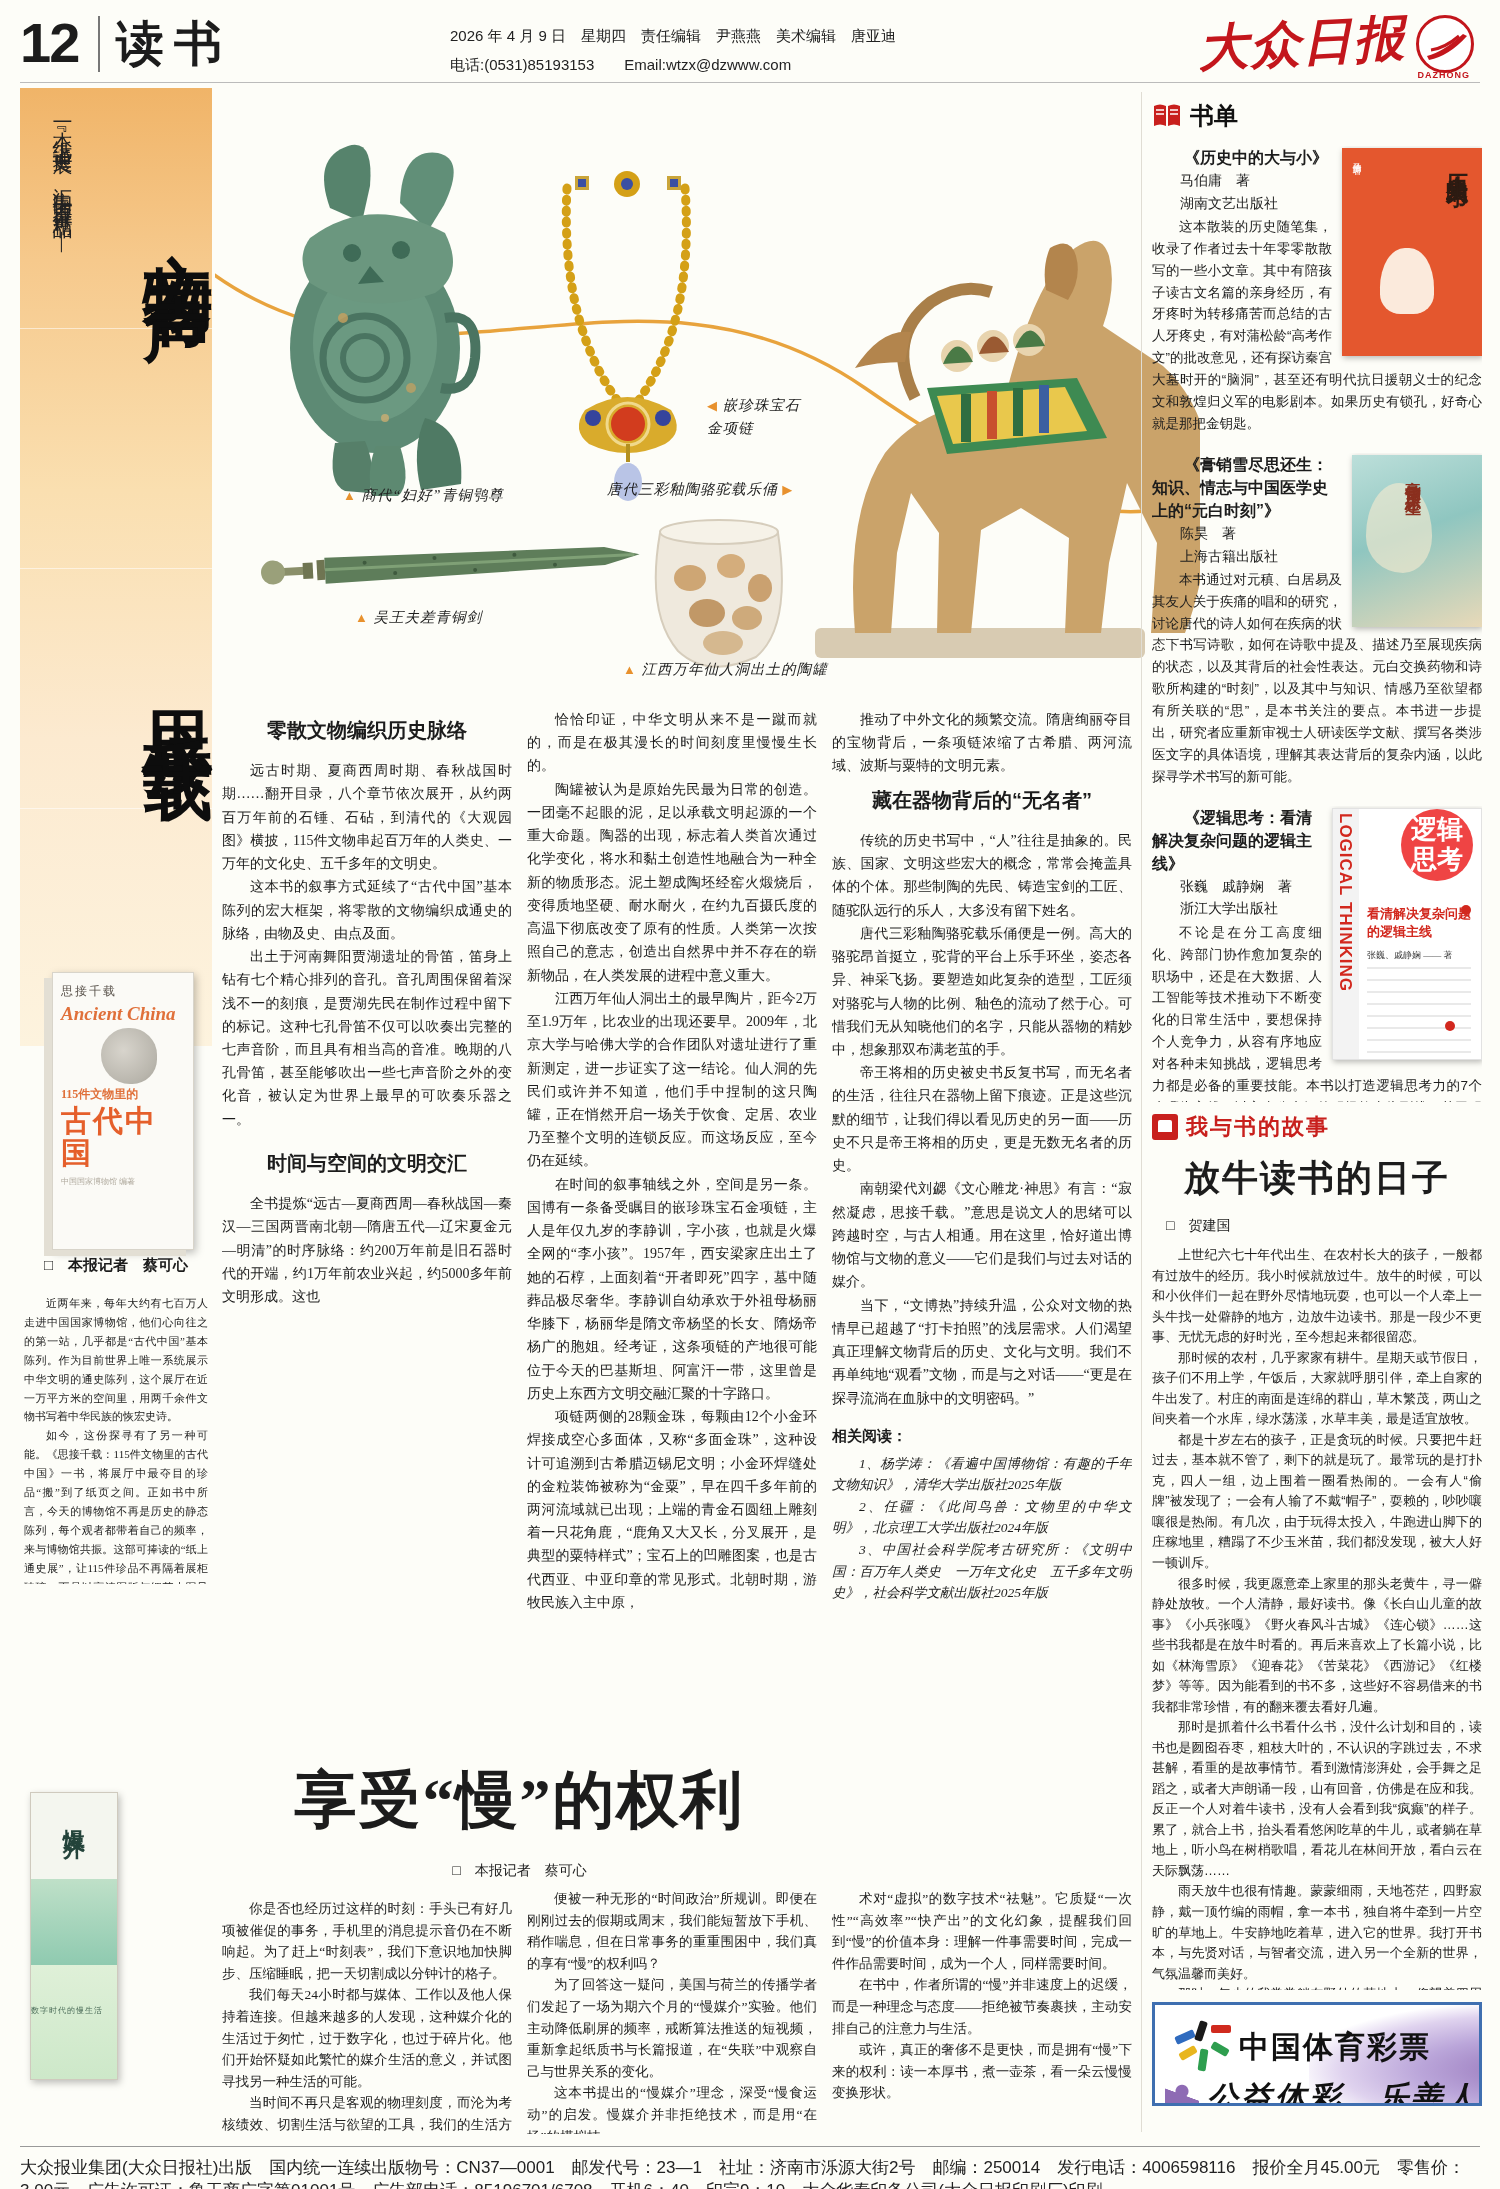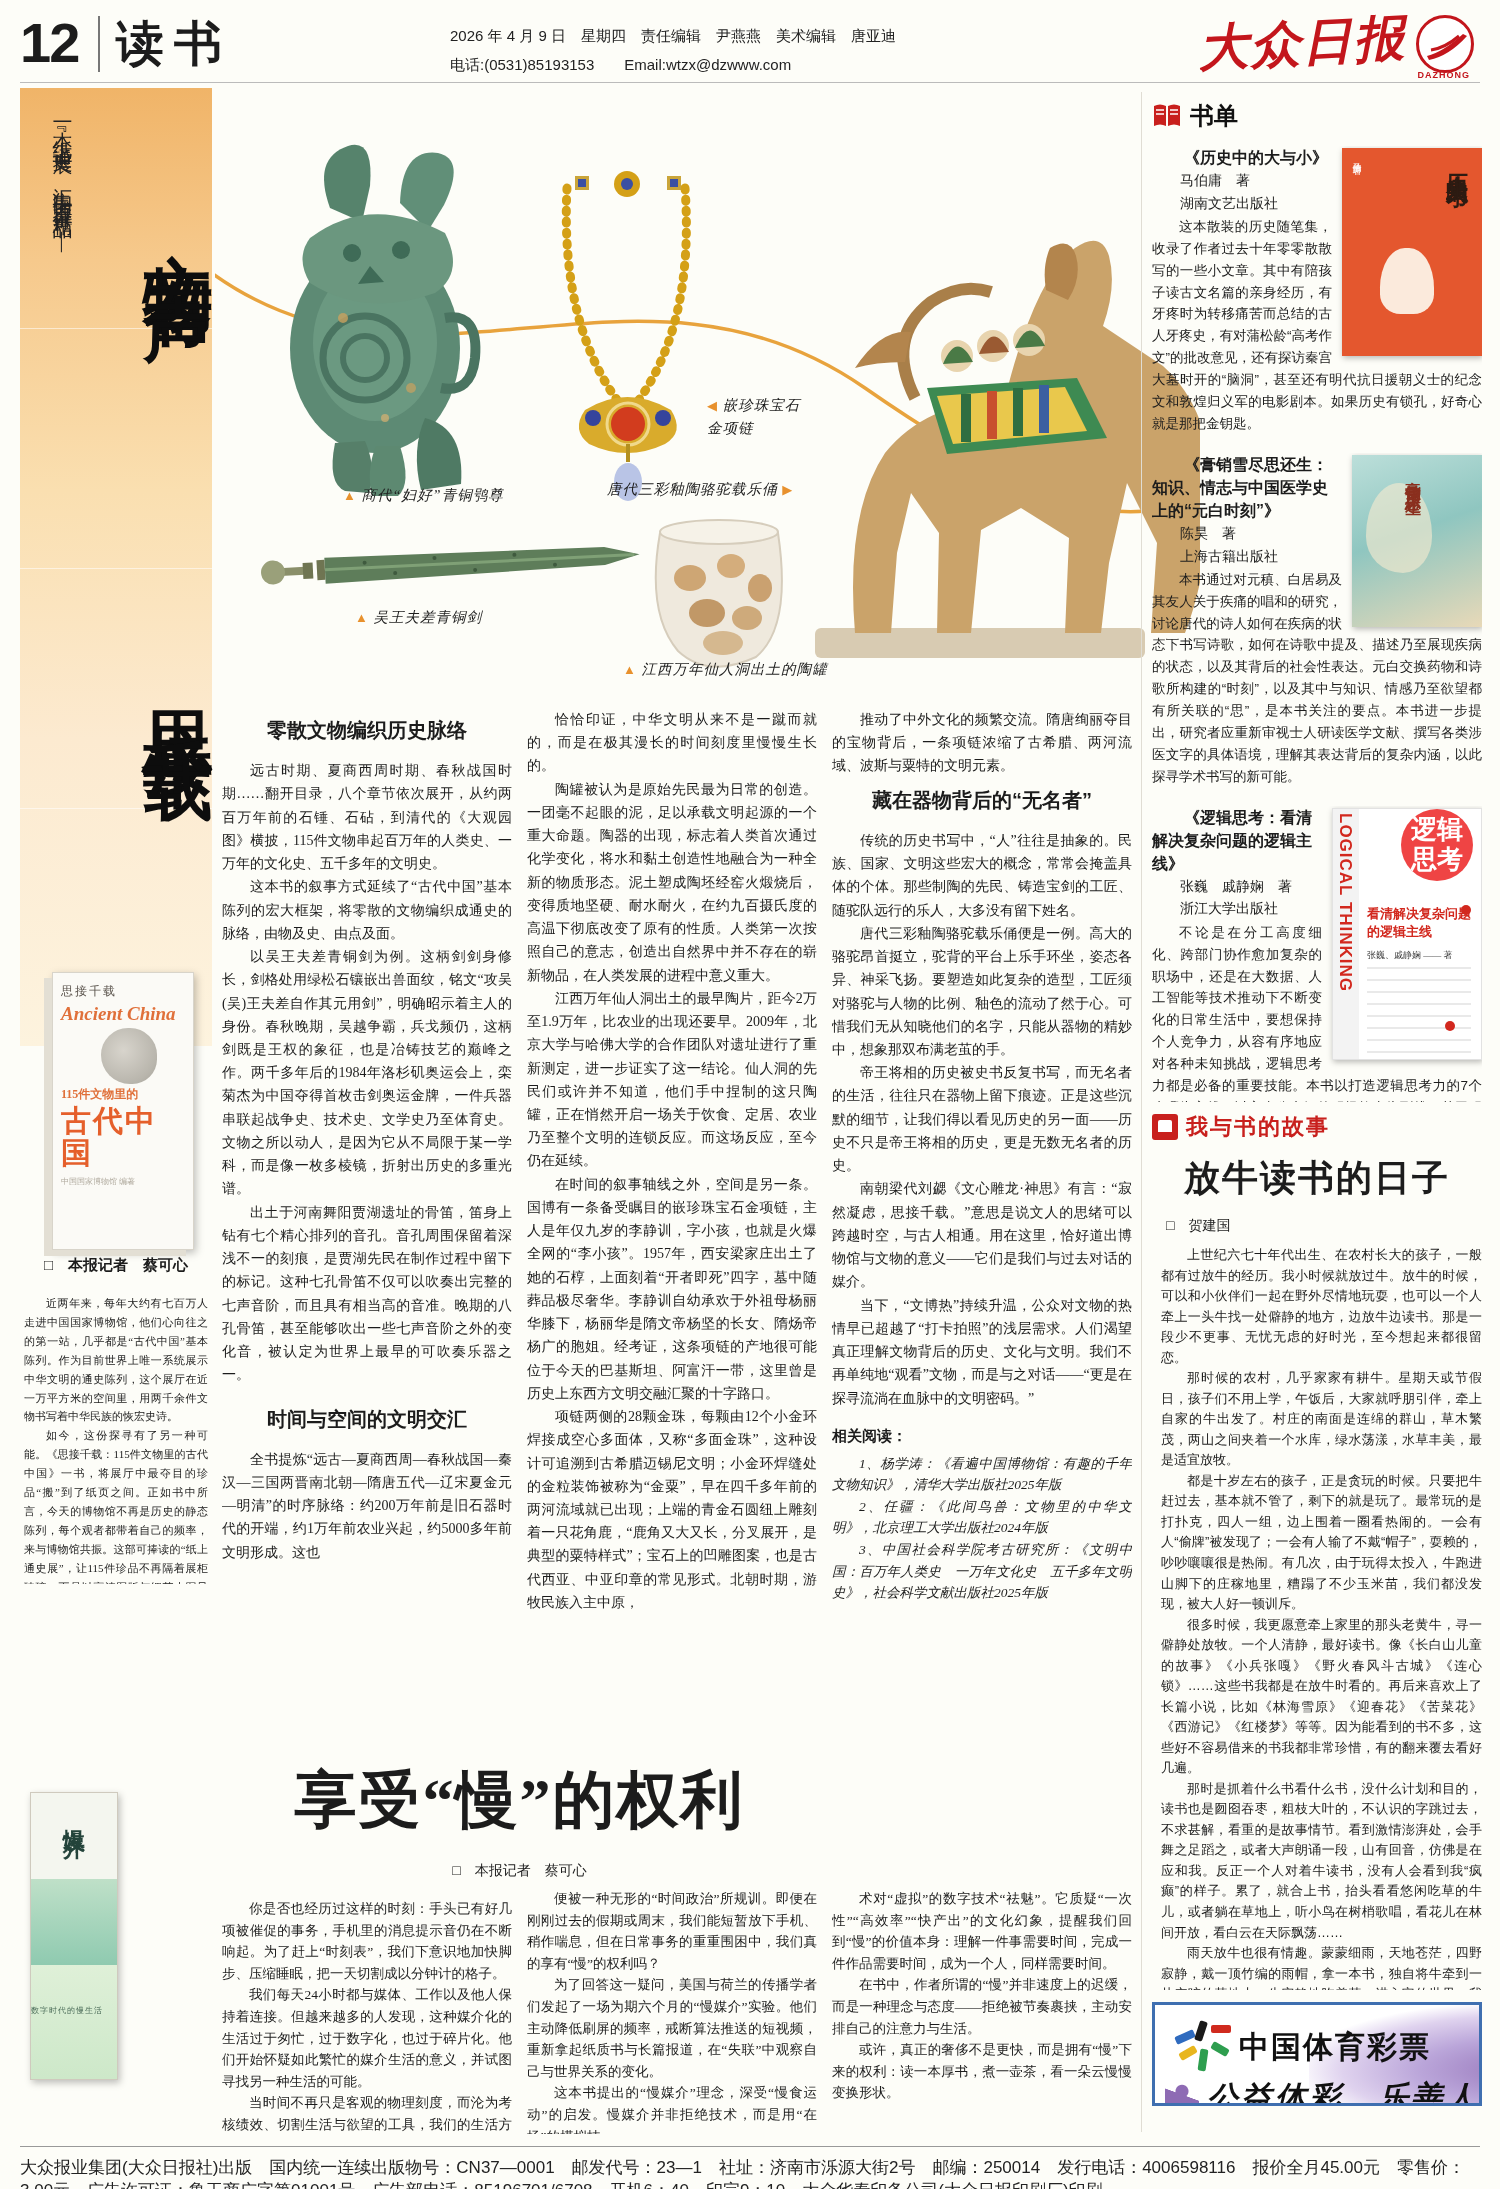--- a/index.html
+++ b/index.html
@@ -98,21 +98,21 @@
      background:repeating-linear-gradient(180deg,#e9e9e9 0 2px,transparent 2px 12px); }
   .cov3 .c3-dot { position:absolute; width:10px; height:10px; border-radius:50%; background:#d2281e; }
   
   .mystory { top:1112px; height:878px; overflow:hidden; }
   .ms-header { display:flex; align-items:center; gap:8px; margin-bottom:12px; }
   .ms-icon { width:26px; height:26px; background:#c8201d; border-radius:3px; position:relative; }
   .ms-icon:after { content:""; position:absolute; left:6px; top:6px; width:14px; height:12px; background:#fff; border-radius:2px 2px 0 0; }
   .ms-title { font-family:"Liberation Sans",sans-serif; font-size:22px; font-weight:900; color:#c8201d; letter-spacing:2px; }
   .ms-headline { text-align:center; font-size:36px; font-weight:900; font-family:"Liberation Serif",serif; margin:6px 0 14px; letter-spacing:2px; }
   .ms-byline { font-size:14px; margin:0 0 10px 14px; }
-  .ms-body p { font-family:"Liberation Sans",sans-serif; font-size:13px; line-height:1.58; text-align:justify; text-indent:2em;margin-left:9px; }
+  .ms-body p { font-family:"Liberation Sans",sans-serif; font-size:13px; line-height:1.58; text-align:justify; text-indent:2em; }
   
   .ad { position:absolute; left:1152px; top:2002px; width:330px; height:104px; border:3px solid #3f6fb0; background:#fff; overflow:hidden; }
   .ad-swoosh { position:absolute; right:-30px; top:0; width:200px; height:130px;
     background:radial-gradient(ellipse at 110% 50%, #7b52a8 0%, #a98fd0 35%, #d7c7ea 60%, transparent 75%); opacity:.8; }
   .ad-row1 { position:absolute; left:84px; top:22px; font-size:30px; font-weight:900; font-family:"Liberation Serif",serif; color:#111; letter-spacing:2px; }
   .ad-row2 { position:absolute; left:52px; top:72px; font-size:31px; font-weight:900; font-style:italic; color:#111; letter-spacing:3px; }
   .ad-logo { position:absolute; left:16px; top:14px; }
   .ad-figure { position:absolute; left:10px; top:78px; width:34px; height:46px;
     background:radial-gradient(circle at 50% 18%, #7b52a8 0 6px, transparent 7px),
                linear-gradient(200deg, transparent 30%, #7b52a8 31% 55%, transparent 56%); opacity:.85; }
@@ -285,21 +285,20 @@
     <div class="caption" style="left:408px; top:572px;">
       <span class="cap-mark">▲</span>
       <span>江西万年仙人洞出土的陶罐</span>
     </div>
   </div>
 
   <div class="col col1">
     <div class="sec-head">零散文物编织历史脉络</div>
     <p>远古时期、夏商西周时期、春秋战国时期……翻开目录，八个章节依次展开，从约两百万年前的石锤、石砧，到清代的《大观园图》横披，115件文物串起百万年的人类史、一万年的文化史、五千多年的文明史。</p>
     <p>这本书的叙事方式延续了“古代中国”基本陈列的宏大框架，将零散的文物编织成通史的脉络，由物及史、由点及面。</p>
-    <p>以吴王夫差青铜剑为例。这柄剑剑身修长，剑格处用绿松石镶嵌出兽面纹，铭文“攻吴(吴)王夫差自作其元用剑”，明确昭示着主人的身份。春秋晚期，吴越争霸，兵戈频仍，这柄剑既是王权的象征，也是冶铸技艺的巅峰之作。两千多年后的1984年洛杉矶奥运会上，栾菊杰为中国夺得首枚击剑奥运金牌，一件兵器串联起战争史、技术史、文学史乃至体育史。文物之所以动人，是因为它从不局限于某一学科，而是像一枚多棱镜，折射出历史的多重光谱。</p>
     <p>出土于河南舞阳贾湖遗址的骨笛，笛身上钻有七个精心排列的音孔。音孔周围保留着深浅不一的刻痕，是贾湖先民在制作过程中留下的标记。这种七孔骨笛不仅可以吹奏出完整的七声音阶，而且具有相当高的音准。晚期的八孔骨笛，甚至能够吹出一些七声音阶之外的变化音，被认定为世界上最早的可吹奏乐器之一。</p>
     <div class="sec-head sec-head2">时间与空间的文明交汇</div>
     <p>全书提炼“远古—夏商西周—春秋战国—秦汉—三国两晋南北朝—隋唐五代—辽宋夏金元—明清”的时序脉络：约200万年前是旧石器时代的开端，约1万年前农业兴起，约5000多年前文明形成。这也</p>
   </div>
 
   <div class="col col2">
     <p>恰恰印证，中华文明从来不是一蹴而就的，而是在极其漫长的时间刻度里慢慢生长的。</p>
     <p>陶罐被认为是原始先民最为日常的创造。一团毫不起眼的泥，足以承载文明起源的一个重大命题。陶器的出现，标志着人类首次通过化学变化，将水和黏土创造性地融合为一种全新的物质形态。泥土塑成陶坯经窑火煅烧后，变得质地坚硬、耐水耐火，在约九百摄氏度的高温下彻底改变了原有的性质。人类第一次按照自己的意志，创造出自然界中并不存在的崭新物品，在人类发展的进程中意义重大。</p>
     <p>江西万年仙人洞出土的最早陶片，距今2万至1.9万年，比农业的出现还要早。2009年，北京大学与哈佛大学的合作团队对遗址进行了重新测定，进一步证实了这一结论。仙人洞的先民们或许并不知道，他们手中捏制的这只陶罐，正在悄然开启一场关于饮食、定居、农业乃至整个文明的连锁反应。而这场反应，至今仍在延续。</p>
     <p>在时间的叙事轴线之外，空间是另一条。国博有一条备受瞩目的嵌珍珠宝石金项链，主人是年仅九岁的李静训，字小孩，也就是火爆全网的“李小孩”。1957年，西安梁家庄出土了她的石椁，上面刻着“开者即死”四字，墓中随葬品极尽奢华。李静训自幼承欢于外祖母杨丽华膝下，杨丽华是隋文帝杨坚的长女、隋炀帝杨广的胞姐。经考证，这条项链的产地很可能位于今天的巴基斯坦、阿富汗一带，这里曾是历史上东西方文明交融汇聚的十字路口。</p>

